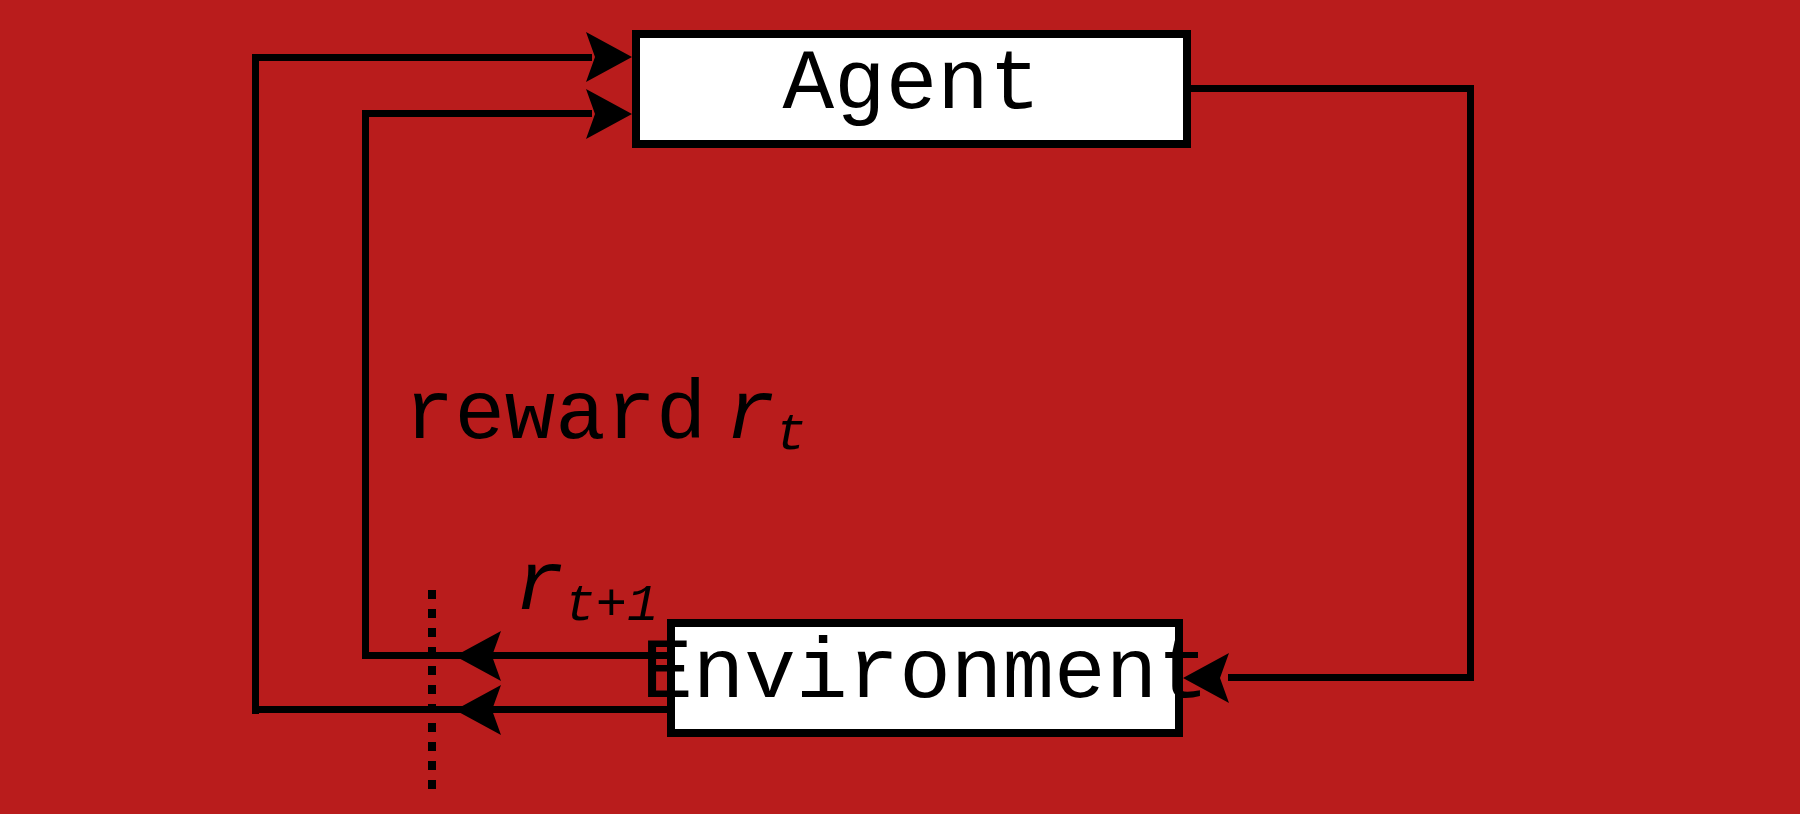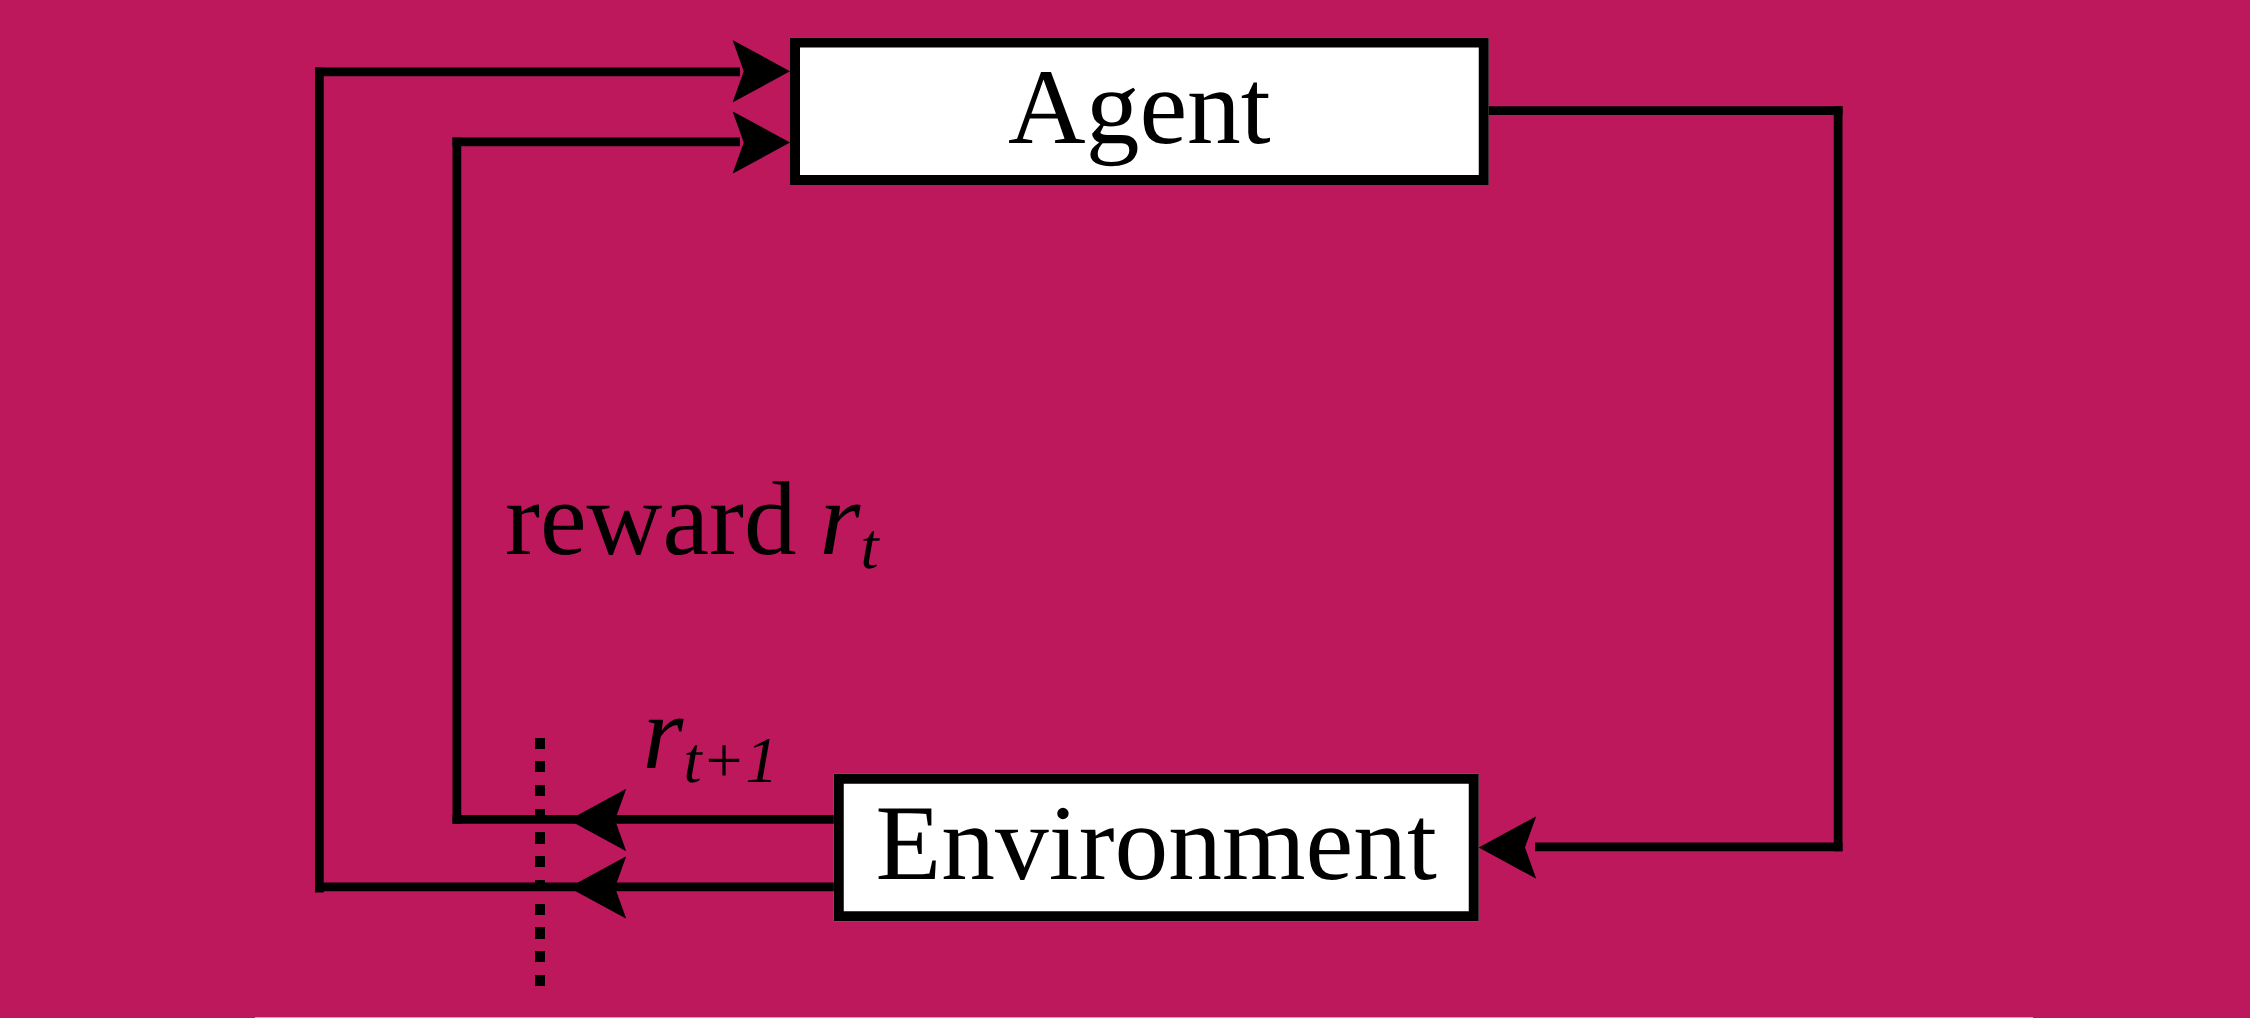--- a/index.html
+++ b/index.html
@@ -1,21 +1,21 @@
 <!DOCTYPE html>
 <html><head>
 <meta charset="utf-8">
 <style>
   html, body { margin: 0; padding: 0; background: #ffffff; }
   .canvas {
     position: relative;
     width: 1800px;
     height: 814px;
-    background: #be185d;
-    font-family: Liberation Serif, serif;
+    background: #b91c1c;
+    font-family: Liberation Mono, monospace;
     color: #000000;
     overflow: hidden;
   }
   .box {
     position: absolute;
     border: 8px solid #000000;
     box-sizing: border-box;
     background: #ffffff;
     display: flex;
     align-items: center;

